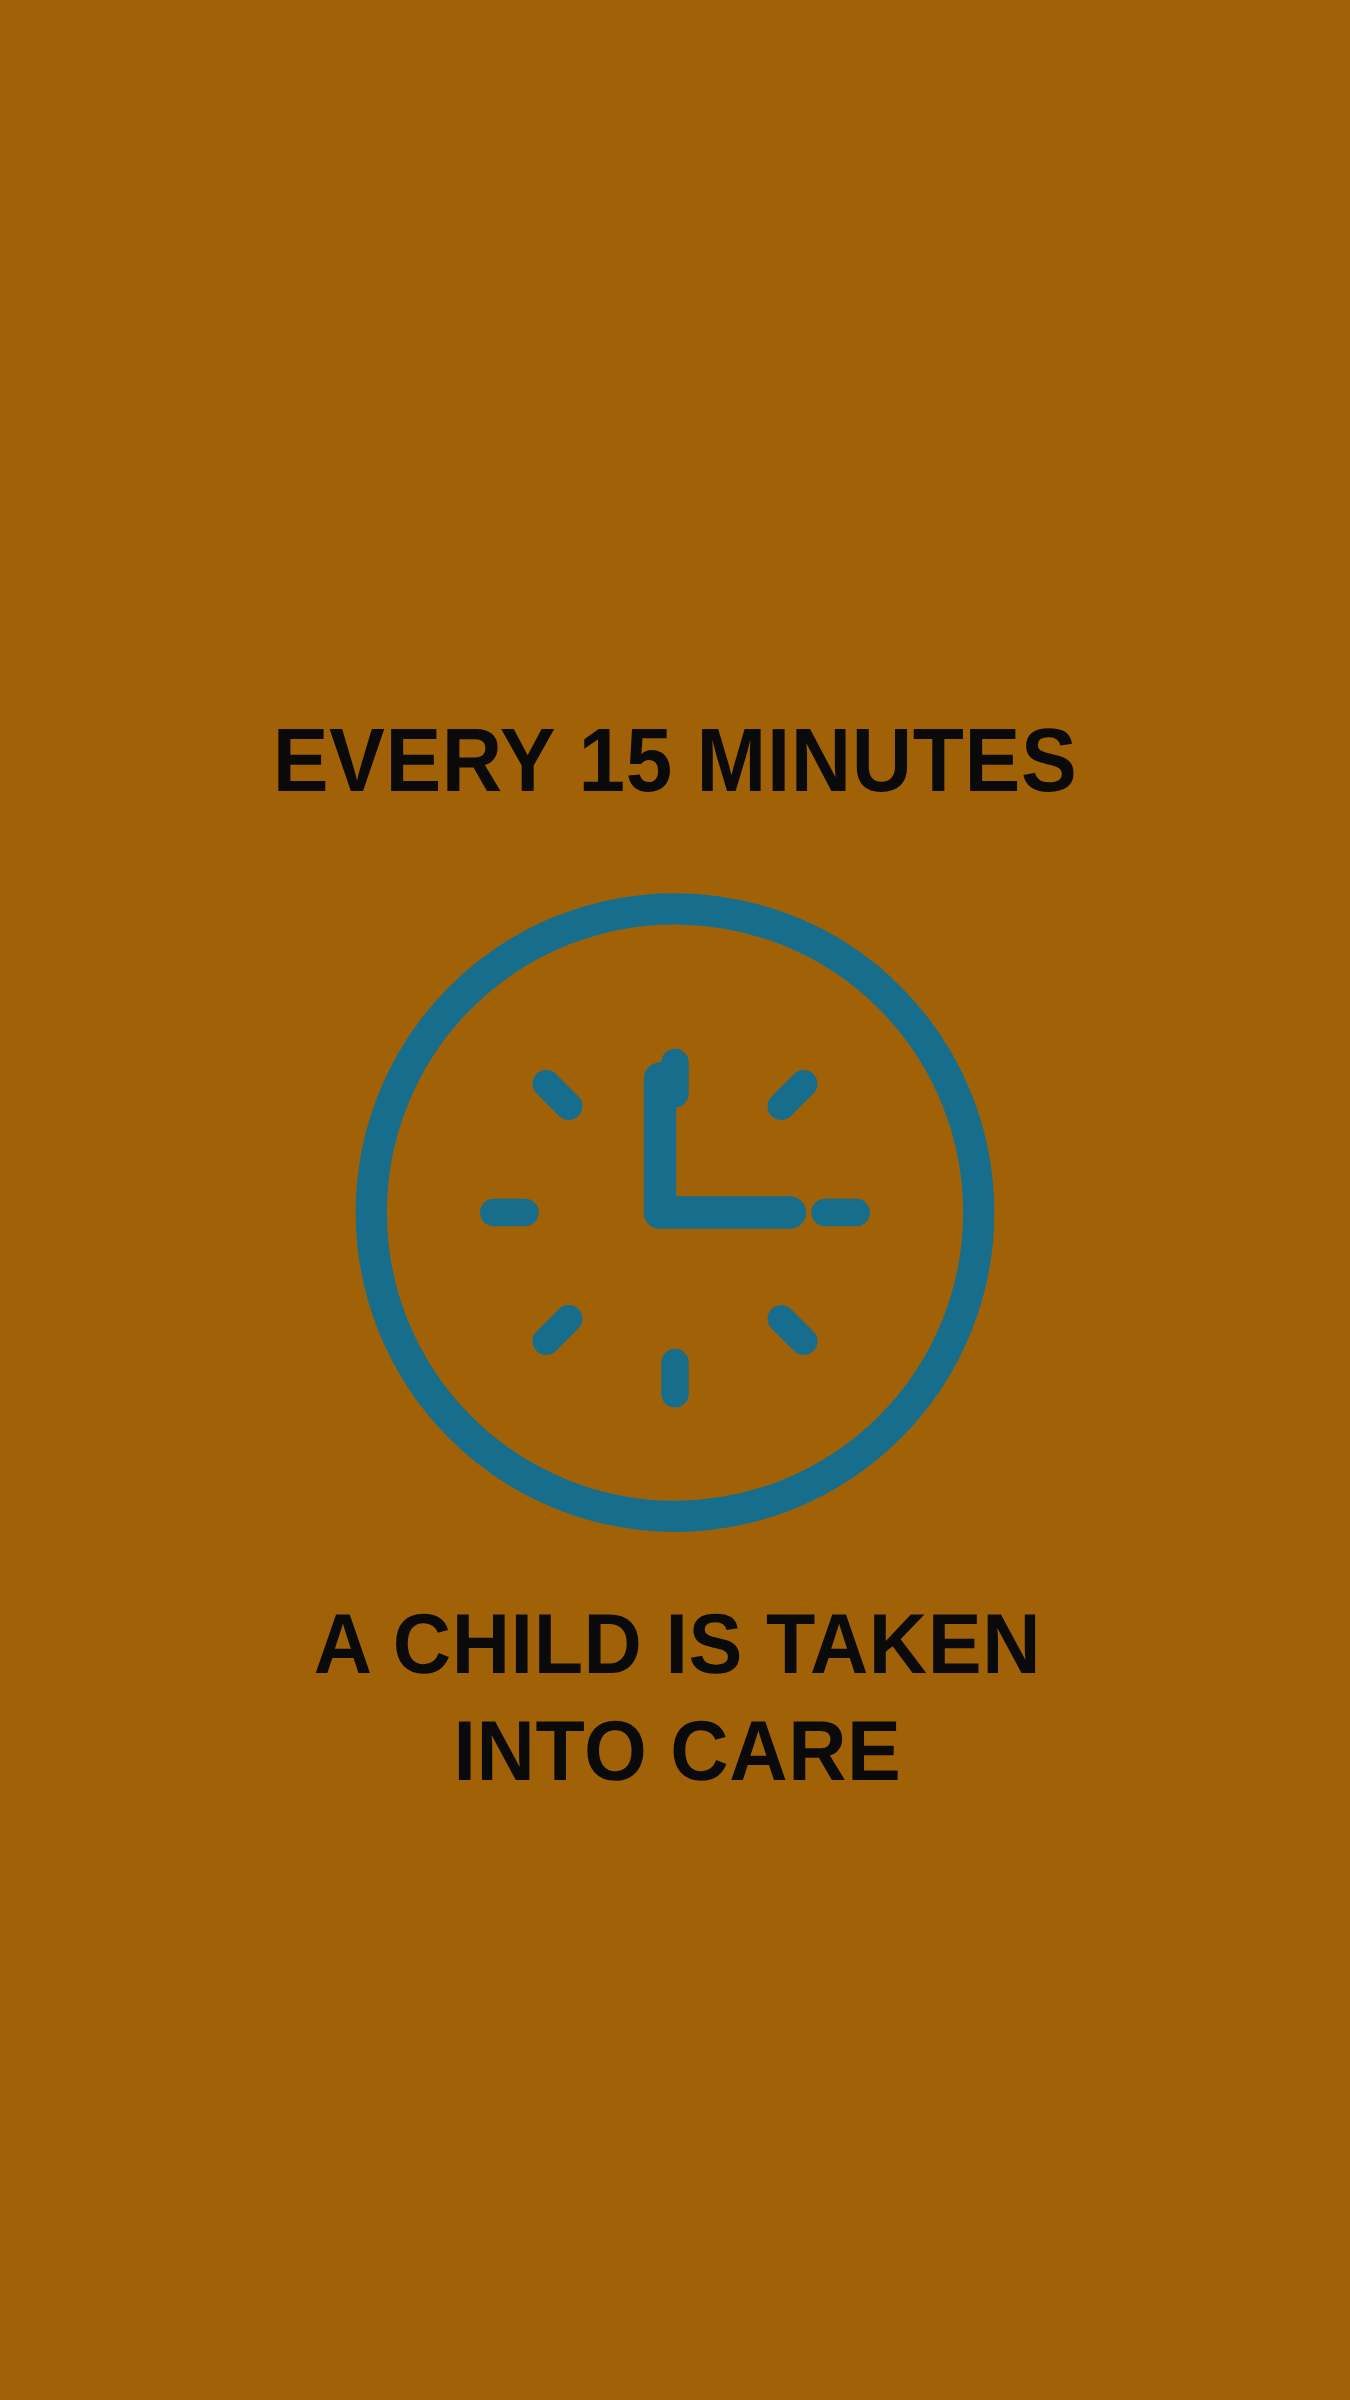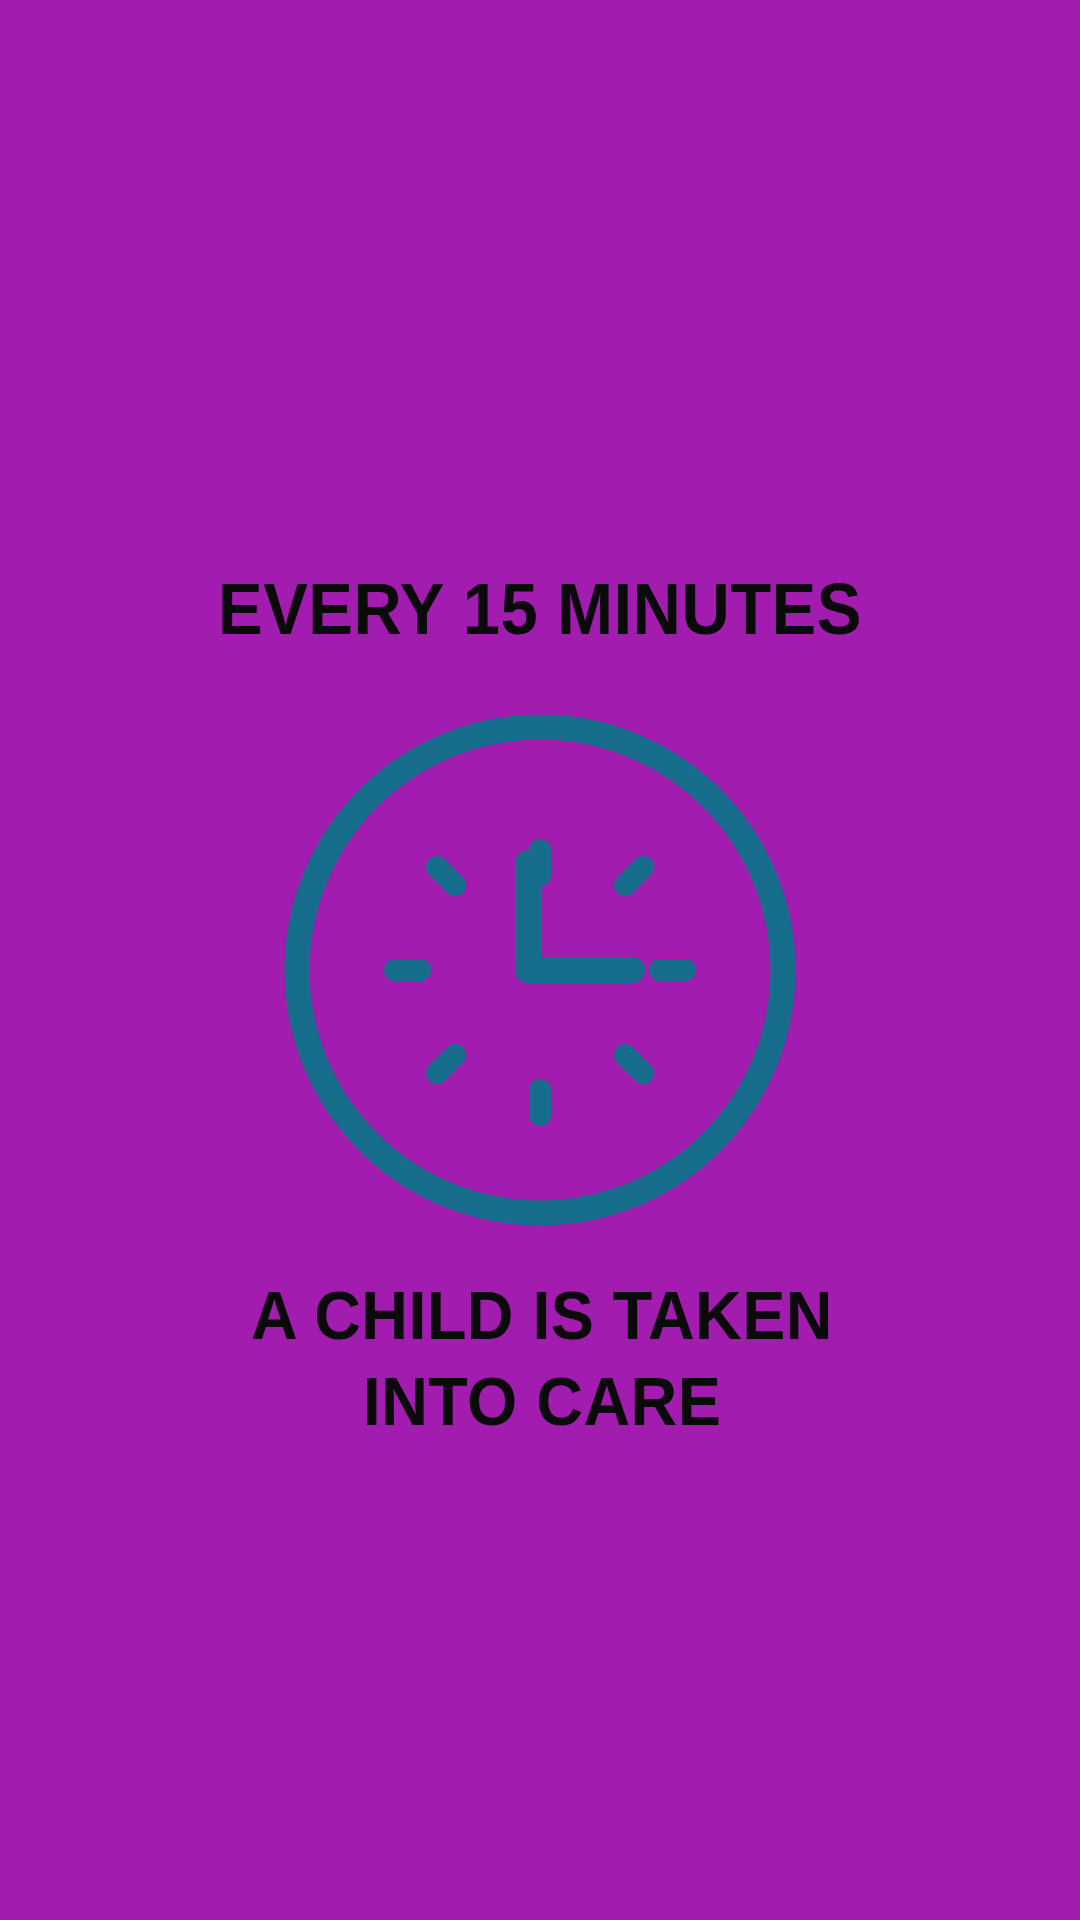--- a/index.html
+++ b/index.html
@@ -12,21 +12,21 @@
     height: 1920px;
     overflow: hidden;
     font-family: "Liberation Sans", sans-serif;
     -webkit-font-smoothing: antialiased;
   }
 
   .poster {
     position: relative;
     width: 1080px;
     height: 1920px;
-    background: #a21caf;
+    background: #a16207;
     display: flex;
     flex-direction: column;
     align-items: center;
     justify-content: flex-start;
     box-sizing: border-box;
   }
 
   
   .headline-block {
     position: absolute;

